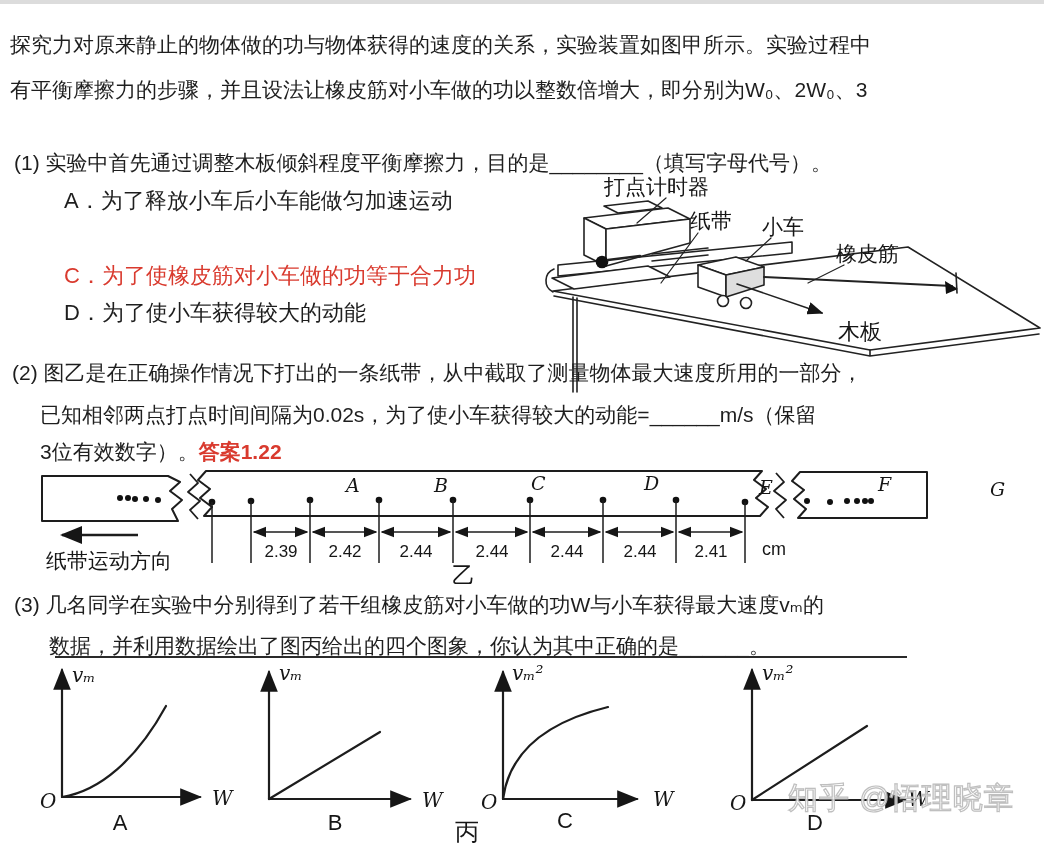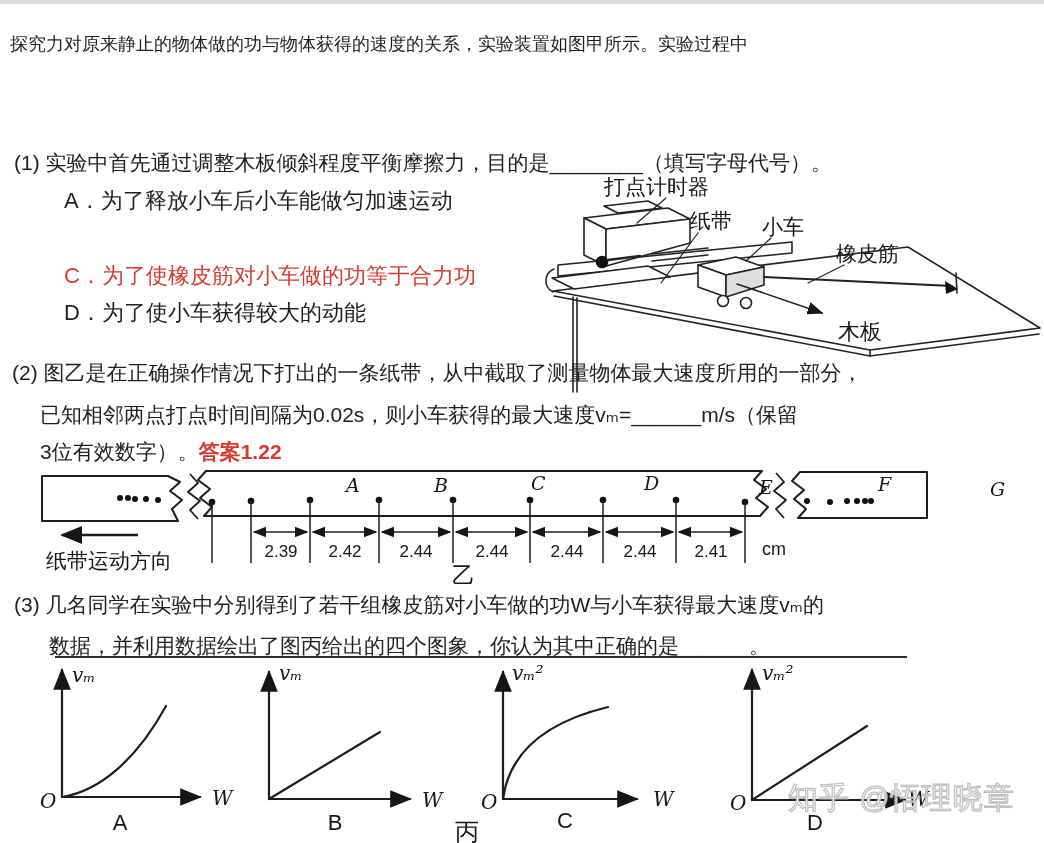--- a/index.html
+++ b/index.html
@@ -1,20 +1,20 @@
 <!DOCTYPE html>
 <html><head>
 <meta charset="utf-8">
 <style>
   html,body{margin:0;padding:0;background:#ffffff;}
   .page{position:relative;width:1044px;height:843px;background:#ffffff;overflow:hidden;
         font-family:"Liberation Sans","DejaVu Sans",sans-serif;color:#1e1e1e;}
   .abs{position:absolute;}
   .txt{font-size:21px;line-height:30px;white-space:nowrap;}
-  .intro-line{font-size:18px;line-height:45px;white-space:nowrap;}
+  .intro-line{font-size:21px;line-height:45px;white-space:nowrap;}
   .opt{font-size:22px;white-space:nowrap;}
   .red{color:#d93a2e;}
   .rule{border-top:2px solid #2a2a2a;height:0;}
   .topstrip{background:#dcdcdc;}
   .watermark{font-size:30px;letter-spacing:1px;color:#fdfdfd;-webkit-text-stroke:1.2px #b9b9b9;
              text-shadow:0 0 1px #bdbdbd;opacity:.9;white-space:nowrap;}
   svg text{fill:#161616;}
   .cjk-s{font-size:21px;}
   .mi{font-family:"DejaVu Serif","Liberation Serif",serif;font-style:italic;}
   .keylab{font-size:22px;}
@@ -22,20 +22,21 @@
 </style>
 </head>
 <body>
 
 <div class="page">
 
   <div class="abs topstrip" style="left:0;top:0;width:1044px;height:4px"></div>
 
   <div class="abs" style="left:10px;top:22px">
     <div class="intro-line">探究力对原来静止的物体做的功与物体获得的速度的关系，实验装置如图甲所示。实验过程中</div>
+    <div class="intro-line">有平衡摩擦力的步骤，并且设法让橡皮筋对小车做的功以整数倍增大，即分别为W₀、2W₀、3</div>
   </div>
 
   <div class="abs txt" style="left:14px;top:148px">(1) 实验中首先通过调整木板倾斜程度平衡摩擦力，目的是________（填写字母代号）。</div>
 
   <div class="abs opt" style="left:64px;top:186px"><span>A</span><span>．</span><span>为了释放小车后小车能做匀加速运动</span></div>
   <div class="abs opt red" style="left: 64px; top: 261px; color: rgb(217, 58, 46);"><span>C</span><span>．</span><span>为了使橡皮筋对小车做的功等于合力功</span></div>
   <div class="abs opt" style="left:64px;top:298px"><span>D</span><span>．</span><span>为了使小车获得较大的动能</span></div>
 
   <svg class="abs" style="left:540px;top:165px" width="504" height="235" viewBox="0 0 504 235">
     <defs>
@@ -87,21 +88,21 @@
       </g>
     </g>
     <text x="64" y="29" class="cjk-s">打点计时器</text>
     <text x="150" y="63" class="cjk-s">纸带</text>
     <text x="222" y="69" class="cjk-s">小车</text>
     <text x="296" y="96" class="cjk-s">橡皮筋</text>
     <text x="298" y="174" style="font-size:22px">木板</text>
   </svg>
 
   <div class="abs txt" style="left:12px;top:358px">(2) 图乙是在正确操作情况下打出的一条纸带，从中截取了测量物体最大速度所用的一部分，</div>
-  <div class="abs txt" style="left:40px;top:400px">已知相邻两点打点时间间隔为0.02s，则小车获得的最大速度vₘ=______m/s（保留</div>
+  <div class="abs txt" style="left:40px;top:400px">已知相邻两点打点时间间隔为0.02s，为了使小车获得较大的动能=______m/s（保留</div>
   <div class="abs txt" style="left:40px;top:437px"><span>3位有效数字）。</span><span class="red" style="color: rgb(217, 58, 46); font-weight: bold;">答案1.22</span></div>
 
   <svg class="abs" style="left:0;top:465px" width="1044" height="125" viewBox="0 0 1044 125">
     <defs>
       <marker id="dimAr" viewBox="0 0 10 8" refX="9" refY="4" markerWidth="9" markerHeight="8" orient="auto-start-reverse">
         <path d="M0,0 L10,4 L0,8 Z" fill="#161616"></path>
       </marker>
     </defs>
     <g stroke="#1d1d1d" stroke-width="2" fill="none" stroke-linejoin="round">
       <path d="M42,11 L168,11 L180,17 L170,26 L182,35 L172,44 L178,56 L42,56 Z" fill="#ffffff"></path>

